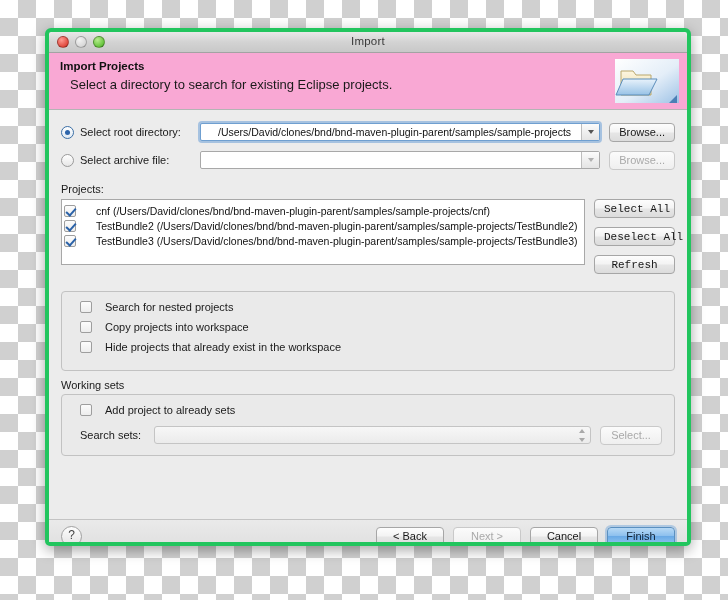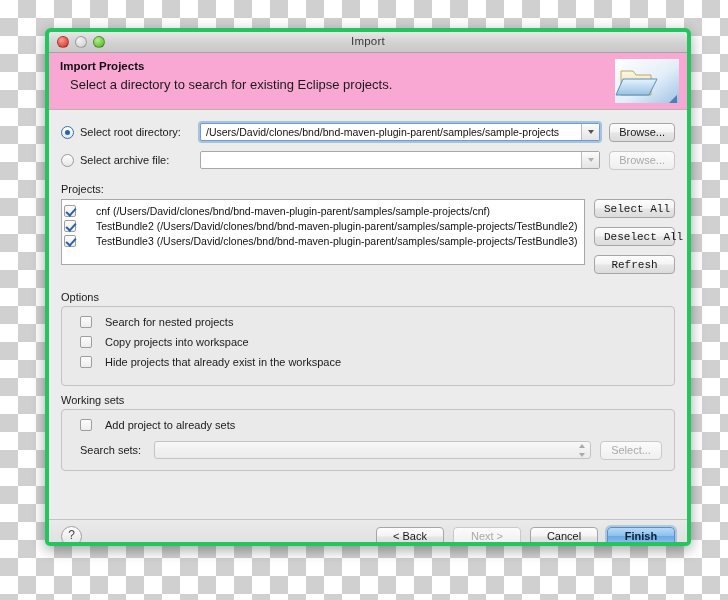--- a/index.html
+++ b/index.html
@@ -154,21 +154,21 @@
     box-sizing: border-box;
     display: flex;
     align-items: center;
   }
   .combo.focused {
     border-color: #6f9fd0;
     box-shadow: 0 0 0 2px rgba(110,160,215,0.55);
   }
   .combo-value {
     font-size: 10.5px;
-    padding-left: 5px;
+    padding-left: 17px;
     white-space: nowrap;
     overflow: hidden;
     color: #111;
   }
   .combo-arrow {
     position: absolute;
     right: 0; top: 0; bottom: 0;
     width: 17px;
     border-left: 1px solid #bdbdbd;
     background: linear-gradient(to bottom, #fbfbfb, #e4e4e4);
@@ -202,21 +202,21 @@
   }
   .btn.disabled {
     color: #a9a9a9;
     background: linear-gradient(to bottom, #fbfbfb, #efefef);
     border-color: #c9c9c9;
   }
   .btn.primary {
     background: linear-gradient(to bottom, #b7d9f5 0%, #8dc0ee 46%, #6aaae6 50%, #93c7f0 100%);
     border-color: #5b90c0;
     color: #0d2136;
-    font-weight: bold;
+    font-weight: normal;
     box-shadow: 0 0 0 2px rgba(120,170,220,0.5);
   }
 
   
   .section-label {
     font-size: 11px;
     margin: 12px 0 4px 0;
   }
   .projects-area {
     display: flex;
@@ -446,21 +446,20 @@
         </div>
       </div>
       <div class="projects-buttons">
         <button class="btn">Select All</button>
         <button class="btn">Deselect All</button>
         <button class="btn">Refresh</button>
       </div>
     </div>
 
     <div class="group">
-      <div class="group-title">Options</div>
       <div class="group-box">
         <div class="opt-row">
           <span class="cbox"></span>
           <span class="opt-label">Search for nested projects</span>
         </div>
         <div class="opt-row">
           <span class="cbox"></span>
           <span class="opt-label">Copy projects into workspace</span>
         </div>
         <div class="opt-row">

